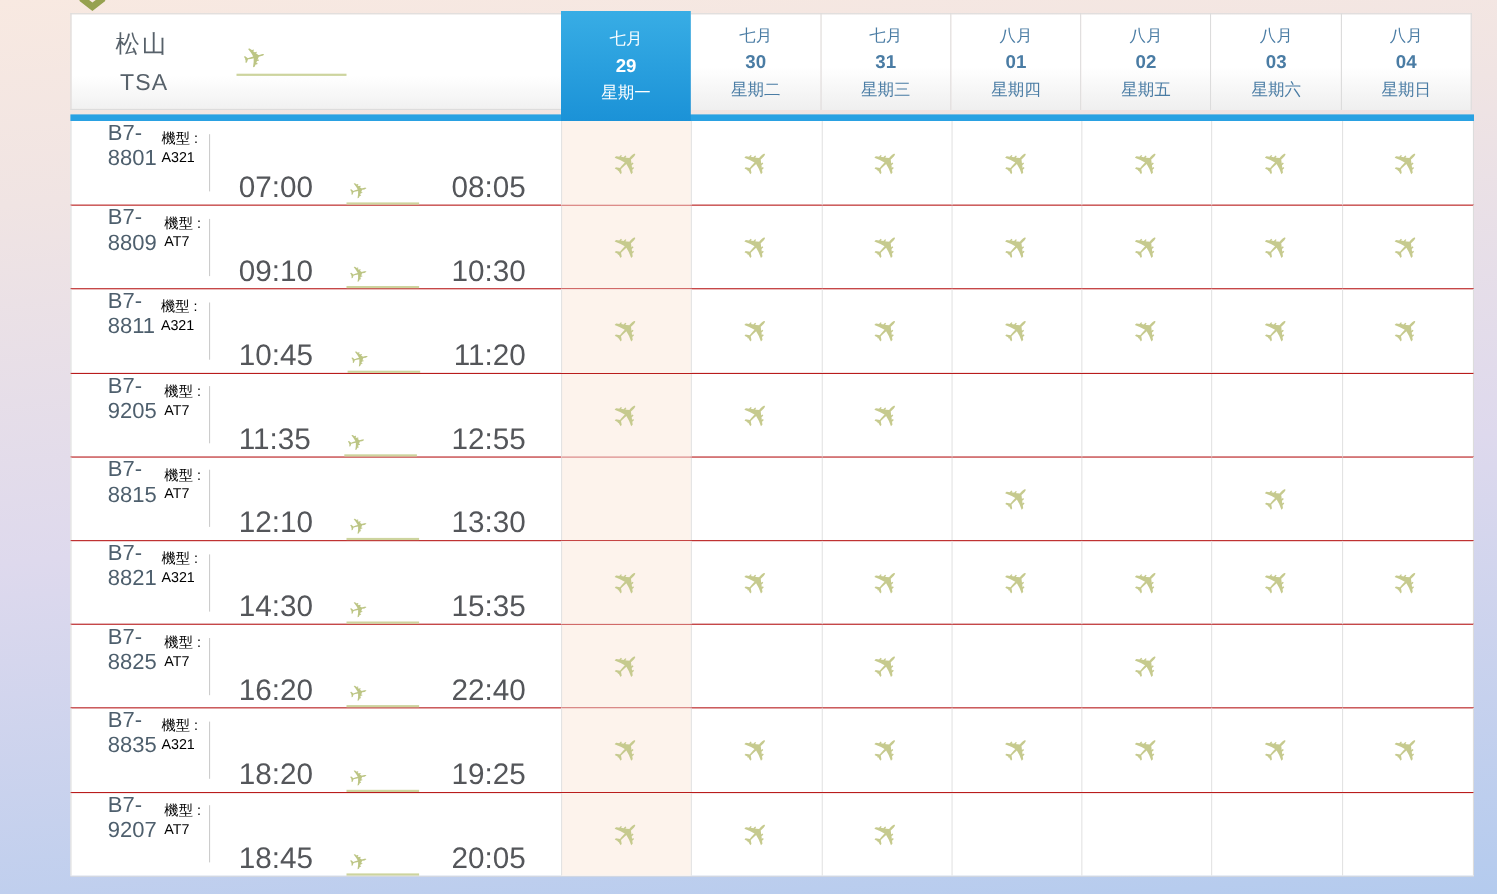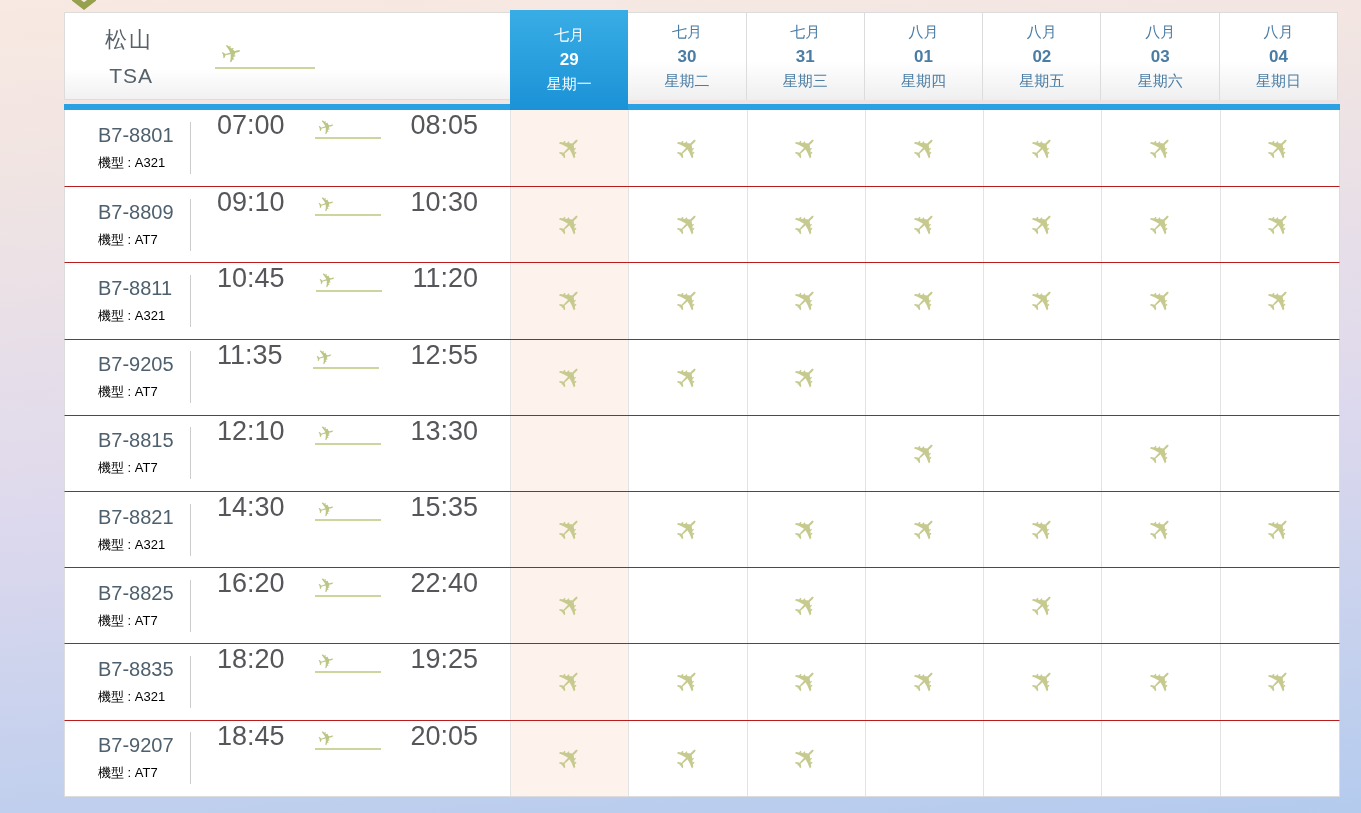--- a/index.html
+++ b/index.html
@@ -47,28 +47,28 @@
     background:linear-gradient(180deg,#38ade5 0%,#1b92d7 100%);
   }
   .blue-bar{height:6px;background:#2aa1e2;}
   .rows{border-bottom:1px solid #dcdcdc;}
   .flight-row{
     display:flex;height:76.2px;box-sizing:border-box;background:#ffffff;
     border-left:1px solid #dcdcdc;border-right:1px solid #dcdcdc;
   }
   .flight-row + .flight-row{border-top:1px solid #b91c1c;}
   .flight-info{
-    flex:0 0 125px;display:flex;flex-direction:column;justify-content:center;
+    flex:0 0 125px;display:flex;flex-direction:row;justify-content:center;
     padding-left:33px;box-sizing:border-box;
   }
   .flight-no{font-size:20px;color:#4e5f6d;}
   .actype{font-size:13px;color:#000000;margin-top:7px;}
   .vdivider{width:1px;height:52px;background:#cccccc;align-self:center;}
   .time-cell{
-    flex:0 0 319px;display:flex;align-items:flex-start;justify-content:space-between;
+    flex:0 0 319px;display:flex;align-items:flex-end;justify-content:space-between;
     padding:0 32px 0 26px;box-sizing:border-box;font-size:27px;color:#54565a;
   }
   .day-cell{
     flex:0 0 118.3px;border-left:1px solid #e3e3e3;box-sizing:border-box;
     display:flex;align-items:center;justify-content:center;
   }
   .day-cell.first{background:#fdf3ec;}
   .plane{
     font-size:31px;color:#c6ca8e;transform:rotate(-45deg);
     display:inline-block;line-height:1;

